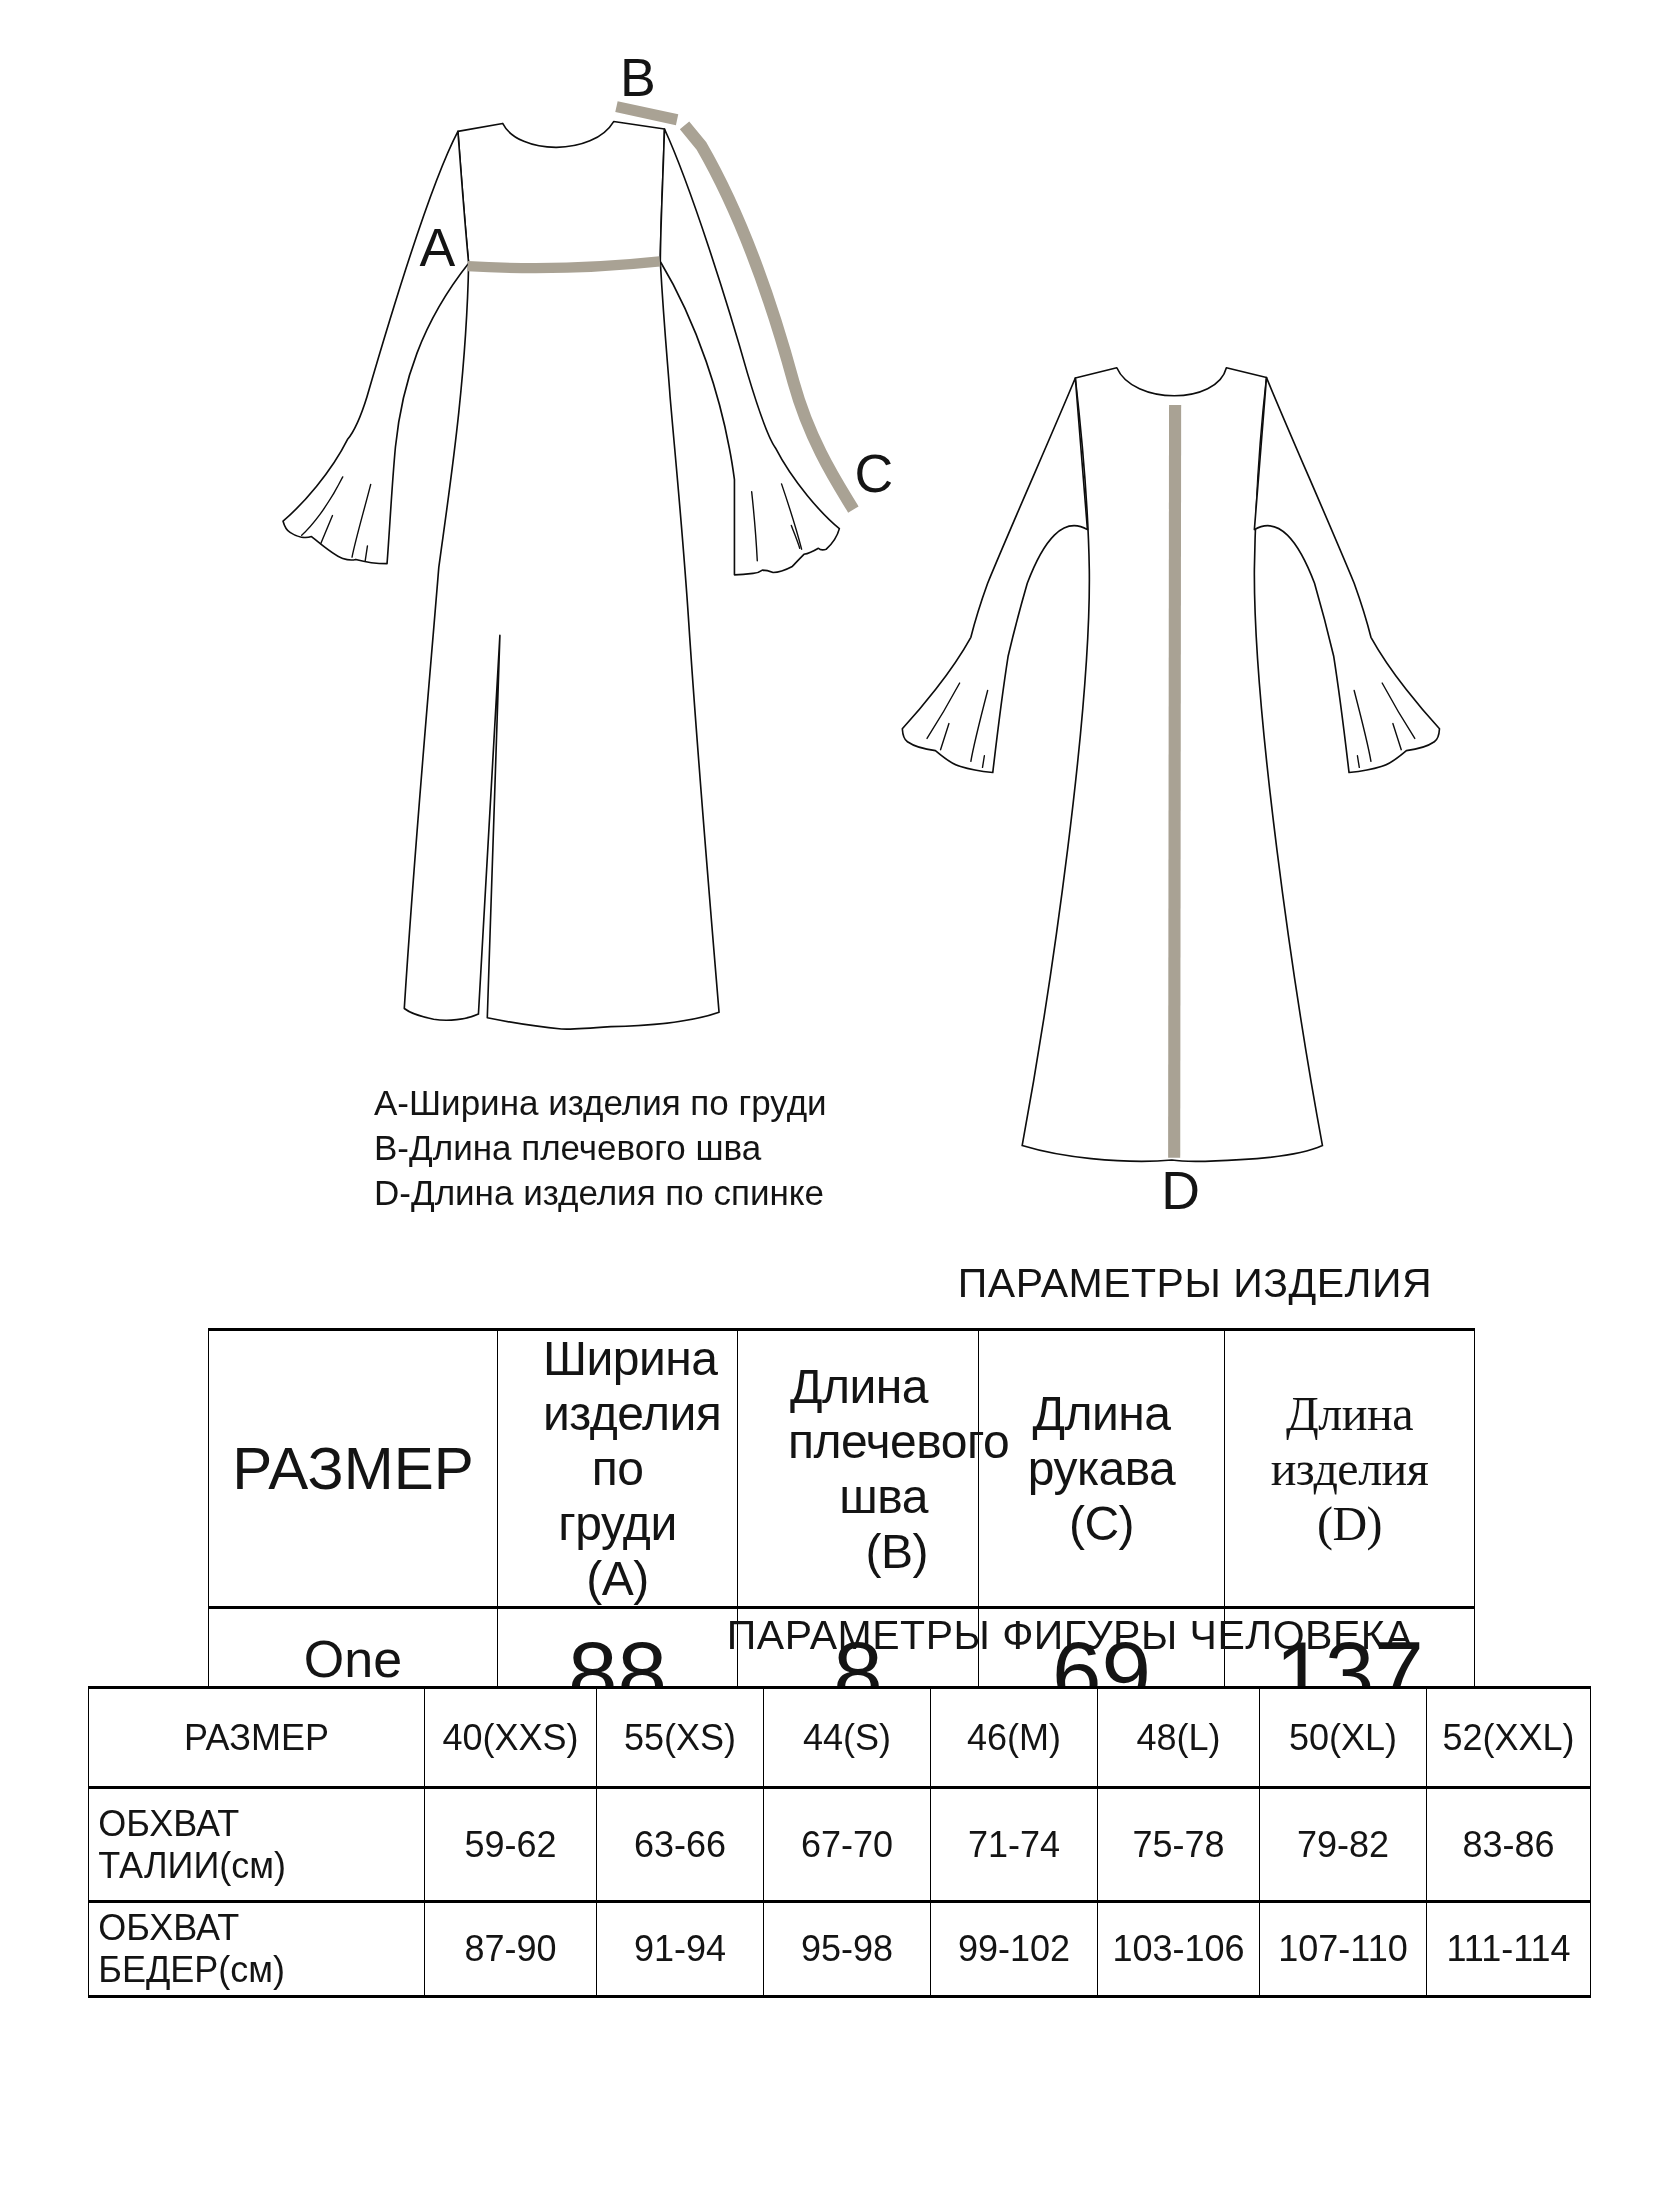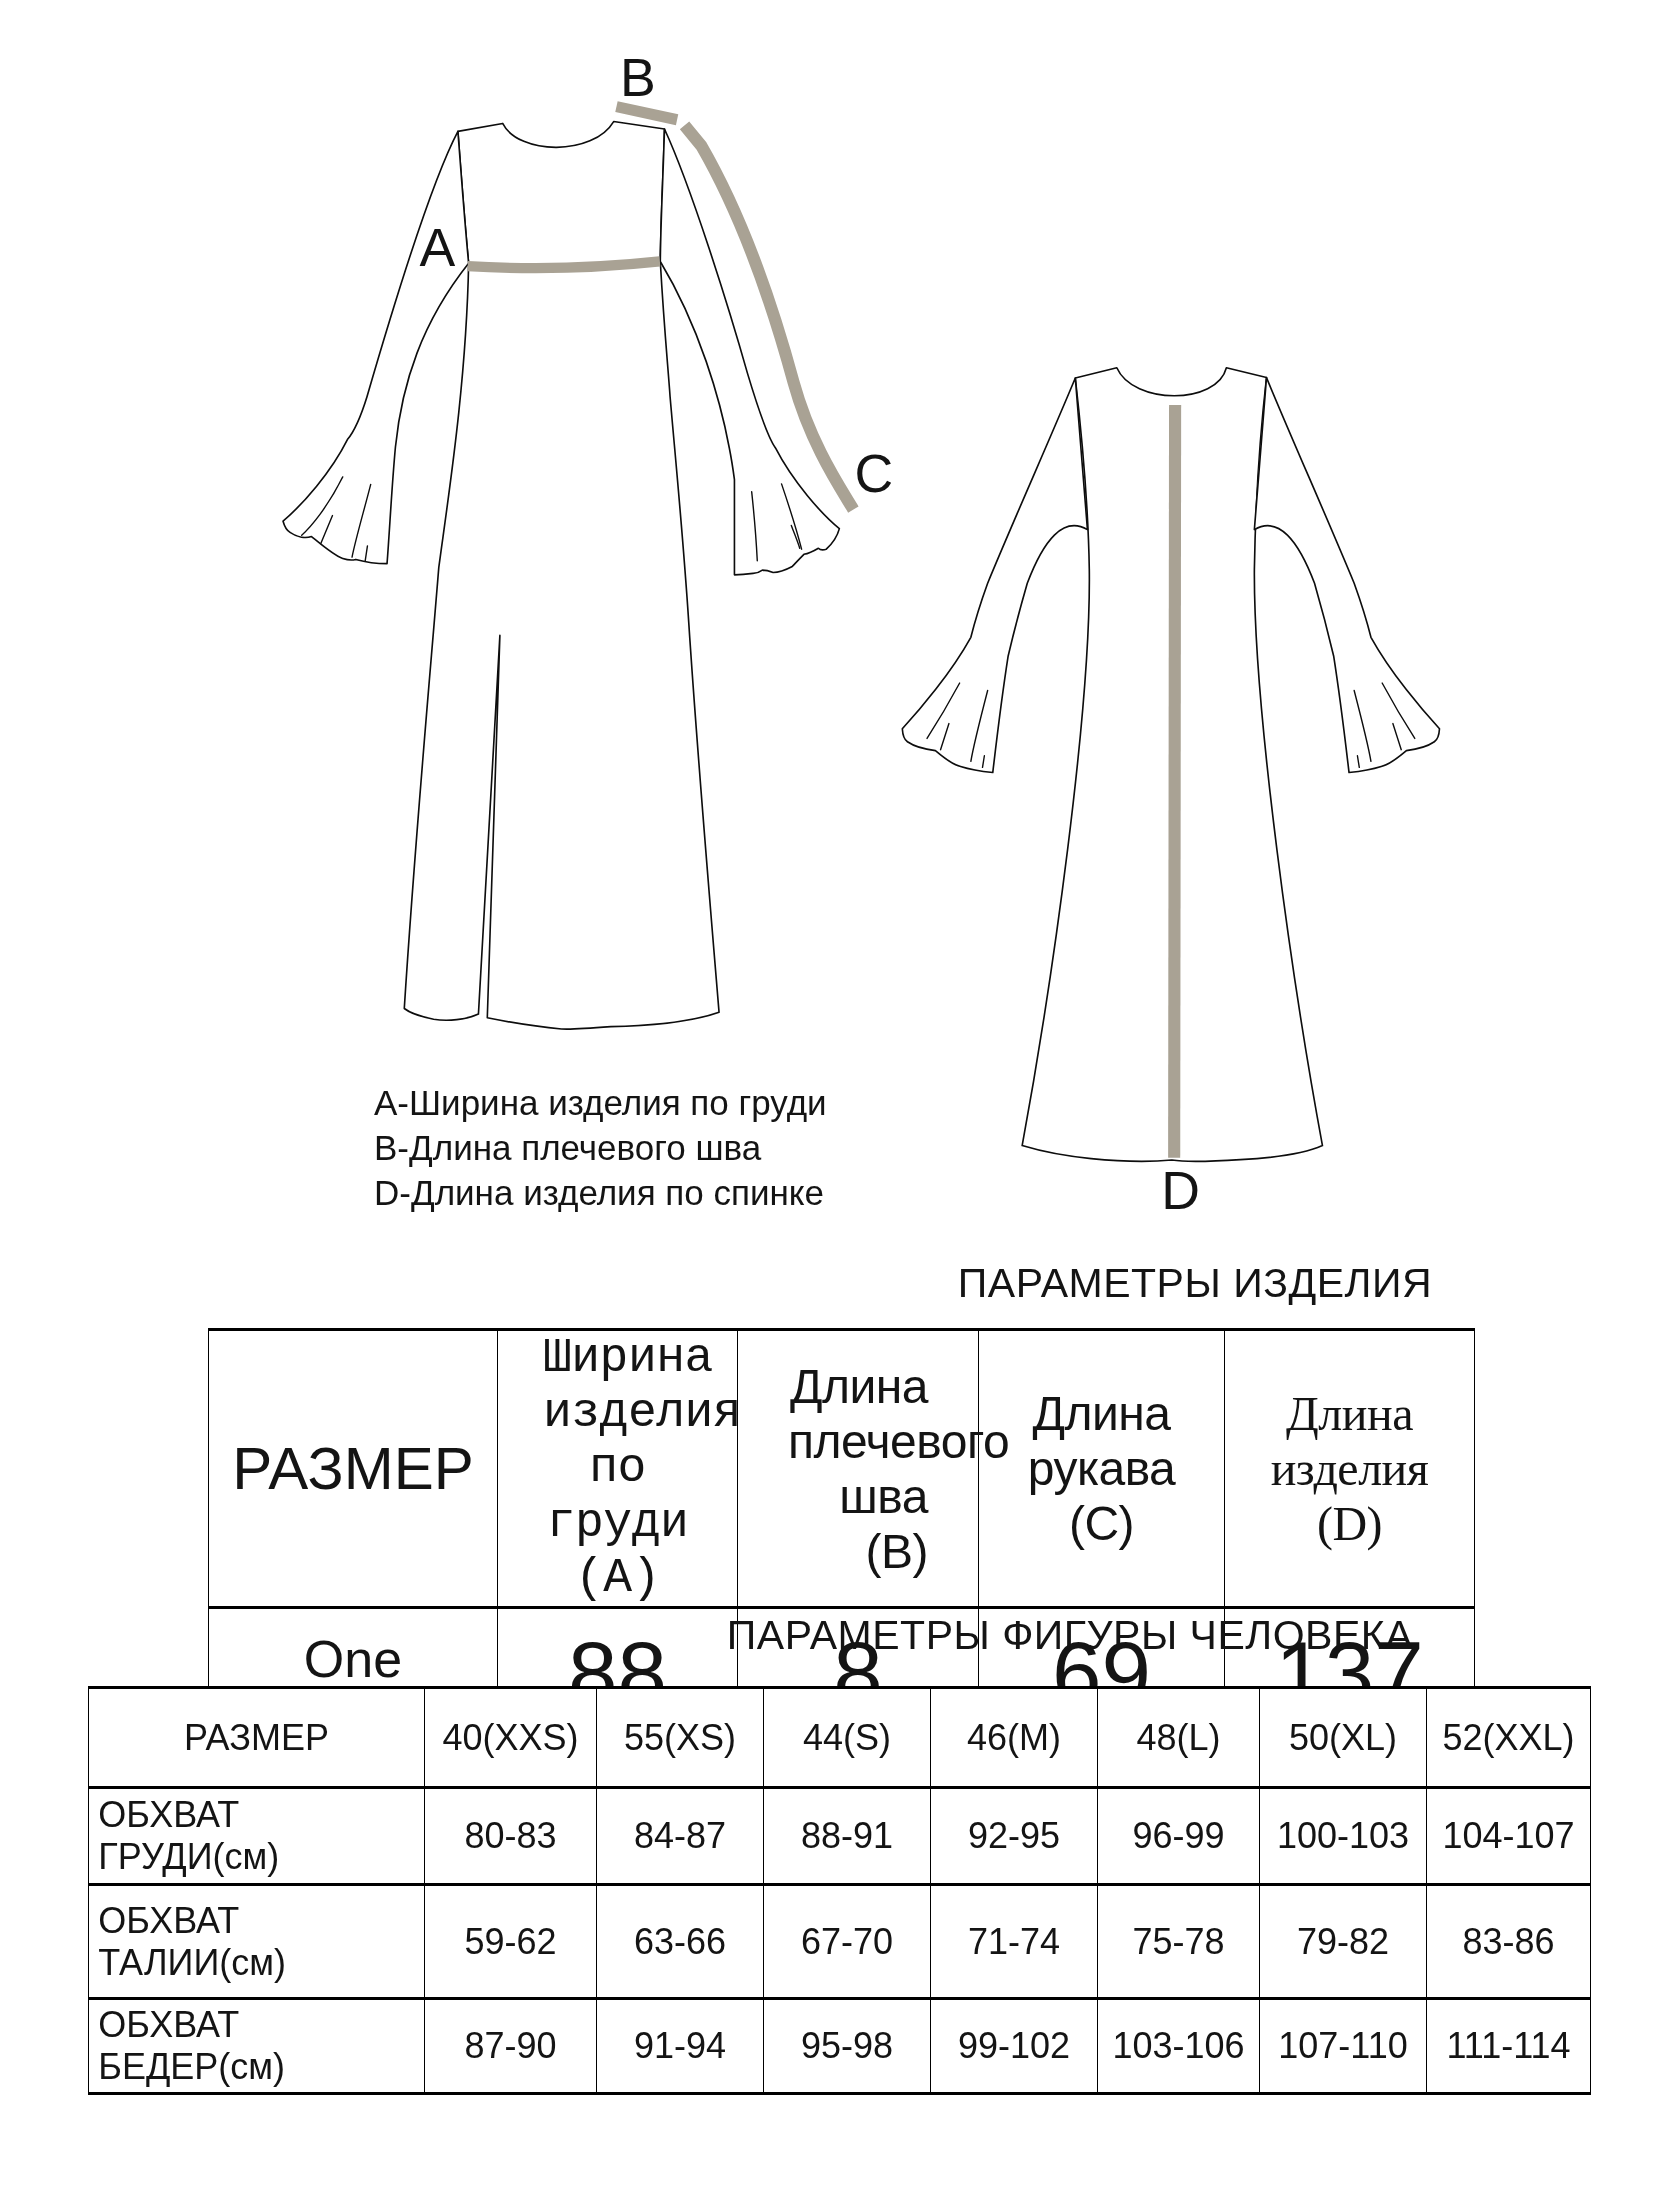--- a/index.html
+++ b/index.html
@@ -29,21 +29,21 @@
   
   #product-table td{font-size:48px;line-height:55px;letter-spacing:-0.5px;}
   #product-table .size-head{font-size:60px;letter-spacing:0;}
   #product-table .hwrap{display:inline-block;}
   #product-table td.data{vertical-align:top;padding-top:17.7px;}
   #product-table td.data .num{font-size:89px;line-height:93px;letter-spacing:0;}
   #product-table td.data .onesize{font-size:52px;line-height:64px;letter-spacing:0;display:inline-block;max-width:154px;}
   
   #body-table td{font-size:36px;line-height:42px;}
   #body-table td.rowlabel{text-align:left;padding-left:9.3px;}
-  .mw320{max-width:149px;font-family:Liberation Mono, monospace;} .mw300{max-width:140px;text-align:right;} .mw390{max-width:182px;} .mw420{max-width:196px;font-family:Liberation Serif, serif;}
+  .mw320{max-width:149px;} .mw300{max-width:140px;text-align:right;} .mw390{max-width:182px;} .mw420{max-width:196px;font-family:Liberation Serif, serif;}
 </style>
 </head>
 <body>
 
 <div id="page">
 
   <svg id="sketch" width="1654" height="1283" viewBox="0 0 3547 2750">
 
     <g>
 
@@ -246,30 +246,20 @@
       <tr class="thick-after" style="height:100px">
         <td>РАЗМЕР</td>
         <td>40(XXS)</td>
         <td>55(XS)</td>
         <td>44(S)</td>
         <td>46(M)</td>
         <td>48(L)</td>
         <td>50(XL)</td>
         <td>52(XXL)</td>
       </tr>
-      <tr class="thick-after" style="height:97px">
-        <td class="rowlabel">ОБХВАТ ГРУДИ(см)</td>
-        <td>80-83</td>
-        <td>84-87</td>
-        <td>88-91</td>
-        <td>92-95</td>
-        <td>96-99</td>
-        <td>100-103</td>
-        <td>104-107</td>
-      </tr>
       <tr class="thick-after" style="height:114px">
         <td class="rowlabel">ОБХВАТ ТАЛИИ(см)</td>
         <td>59-62</td>
         <td>63-66</td>
         <td>67-70</td>
         <td>71-74</td>
         <td>75-78</td>
         <td>79-82</td>
         <td>83-86</td>
       </tr>

